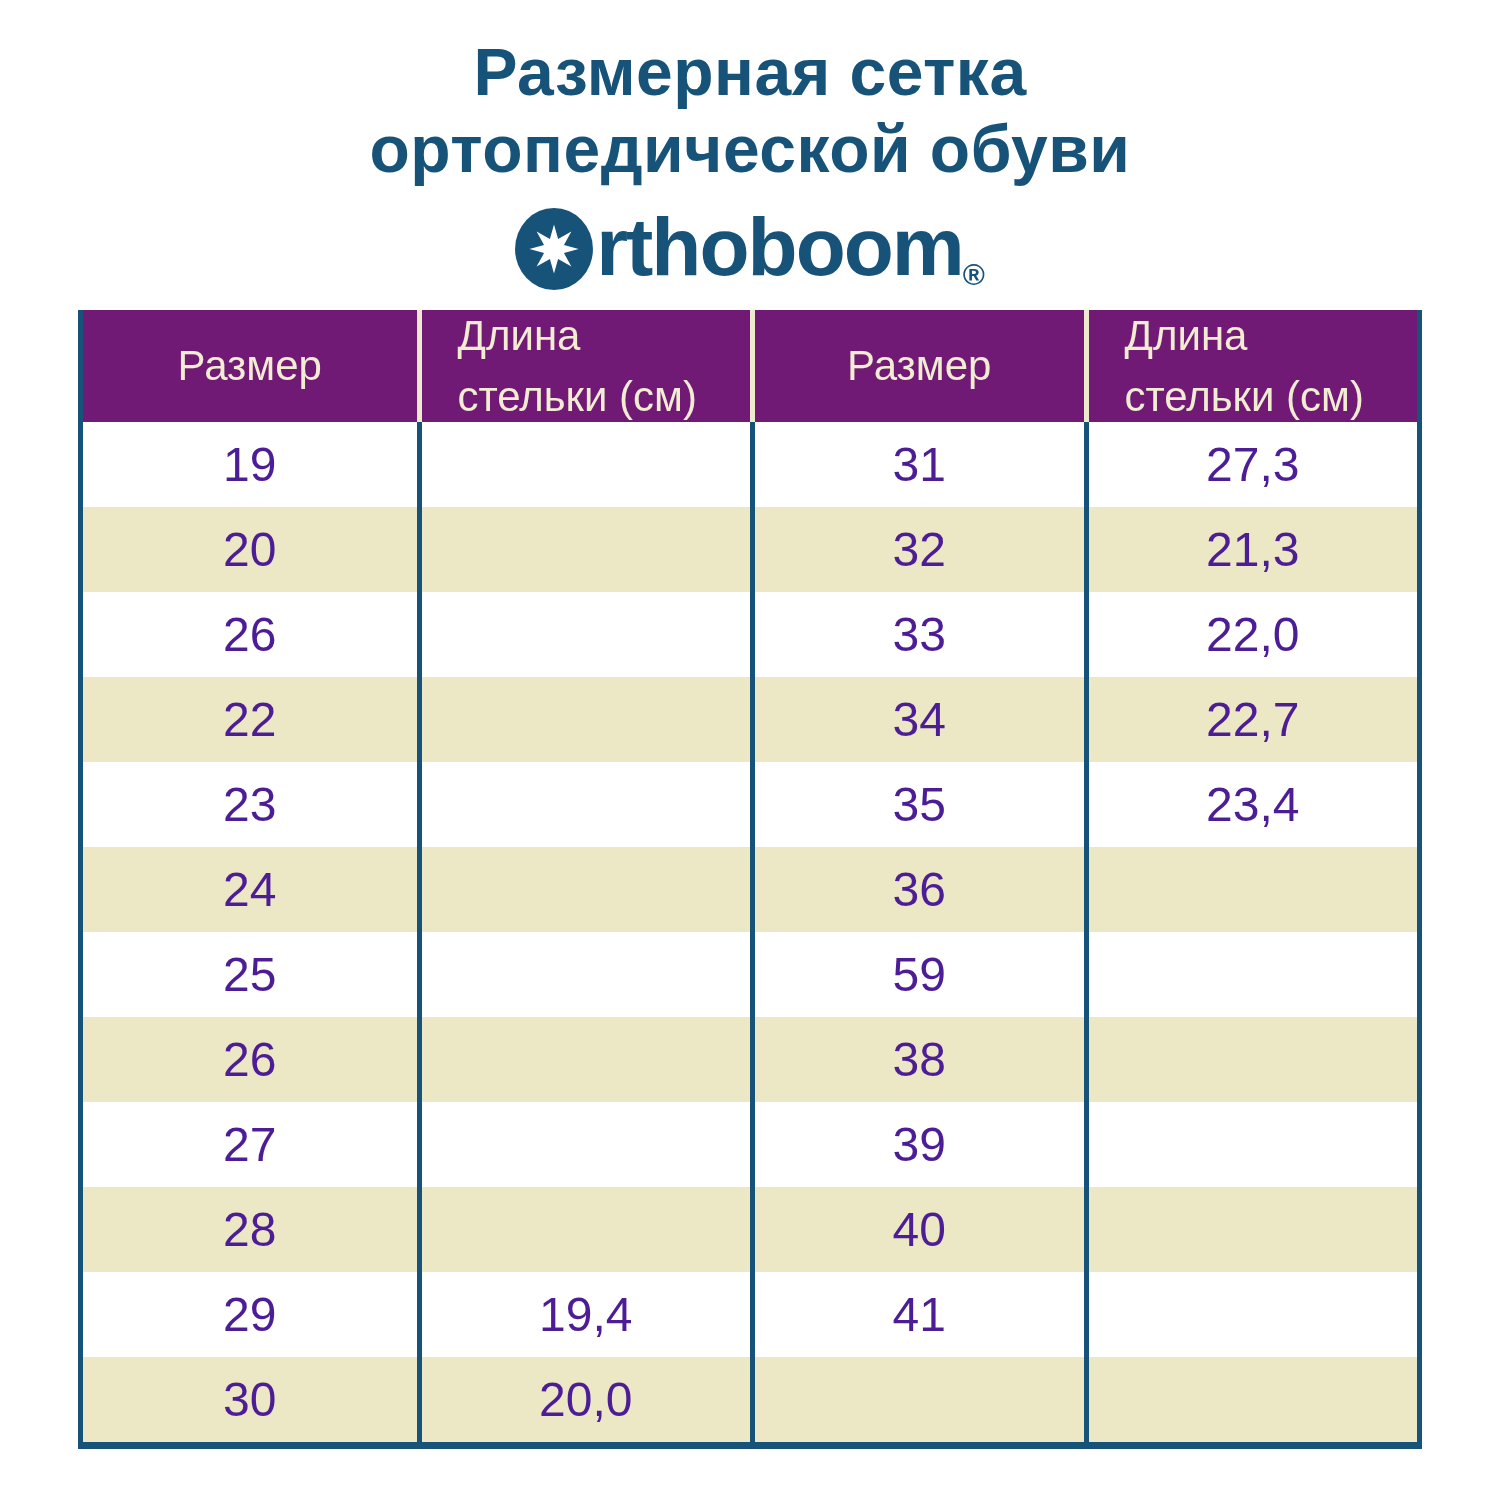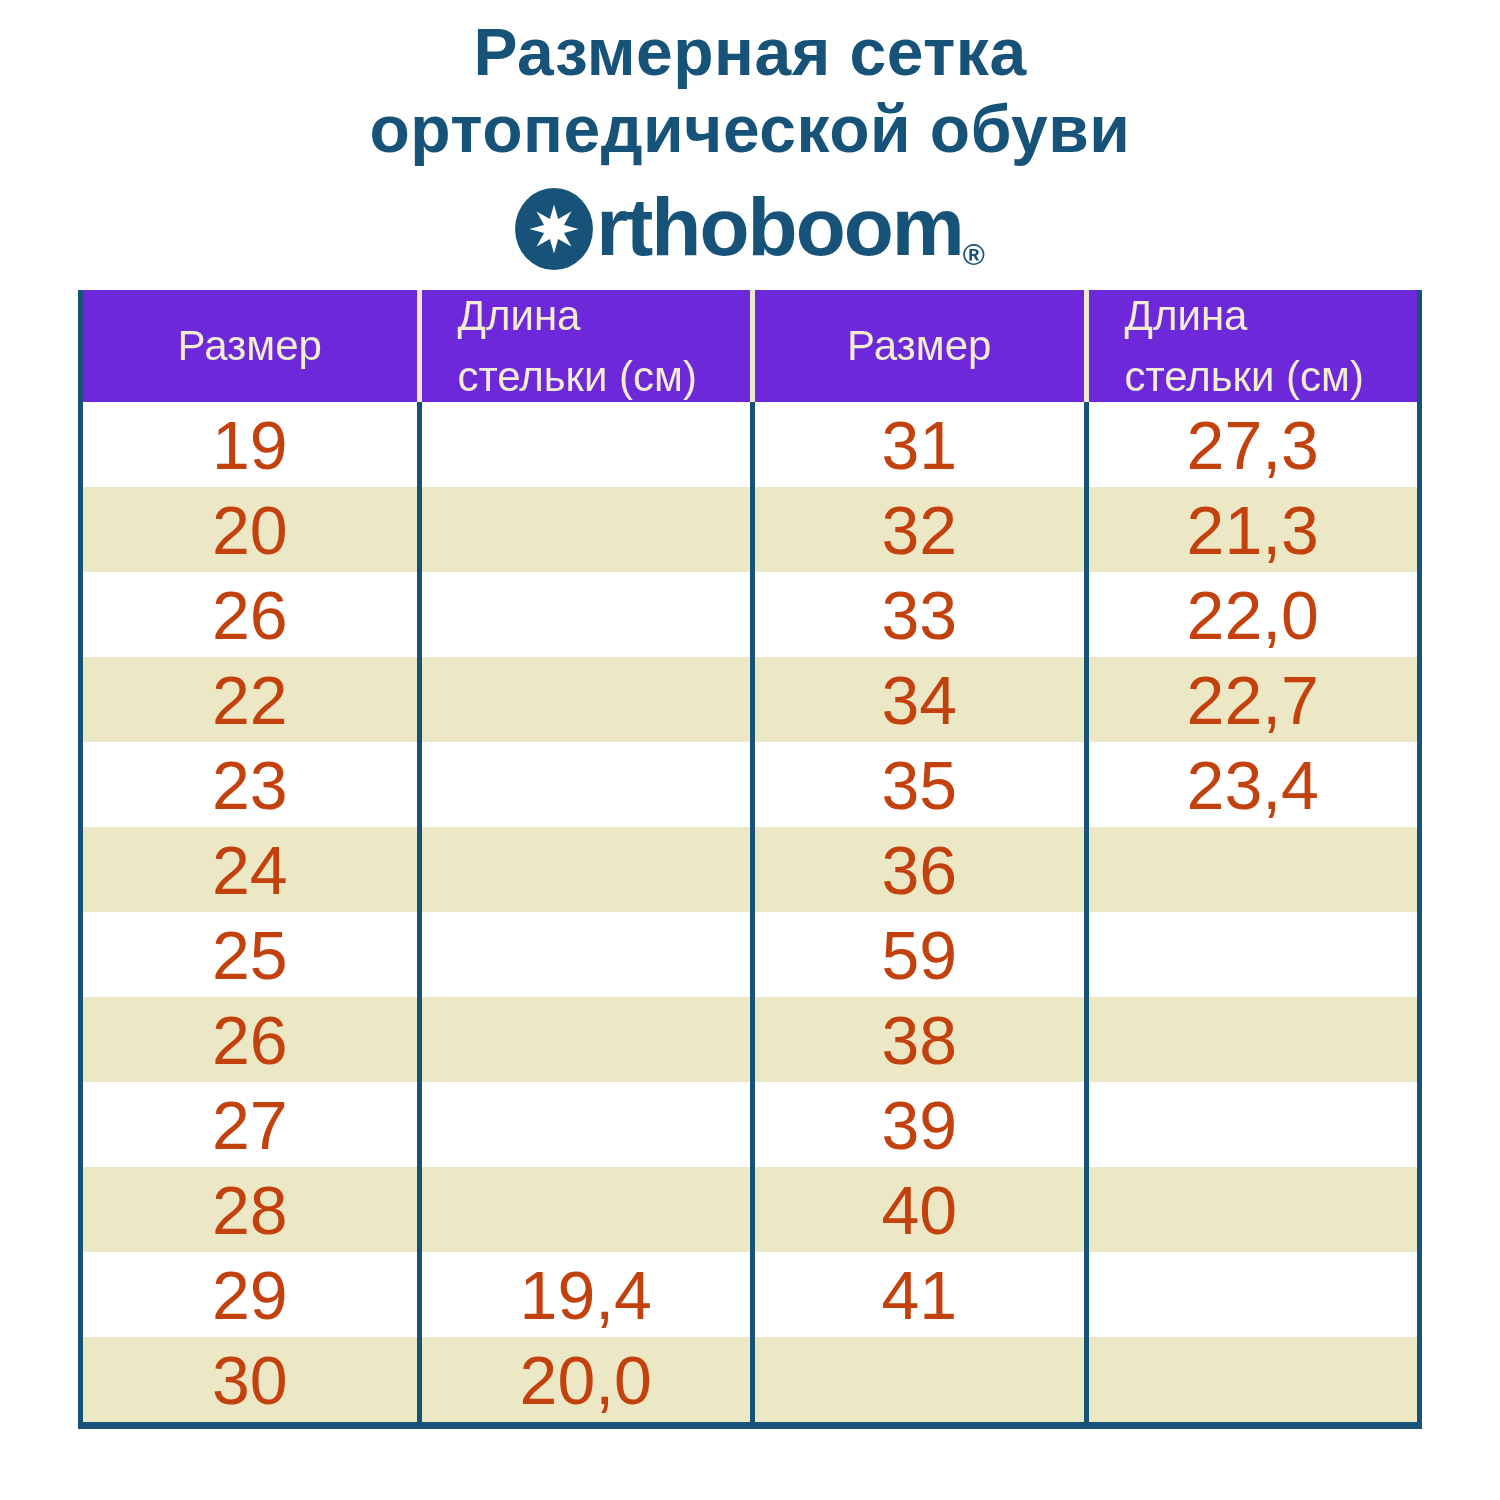--- a/index.html
+++ b/index.html
@@ -3,21 +3,21 @@
 <meta charset="utf-8">
 <style>
   * { box-sizing: border-box; margin: 0; padding: 0; }
   html, body {
     width: 1500px; height: 1500px;
     background: #ffffff;
     font-family: "Liberation Sans", sans-serif;
     overflow: hidden;
   }
   .title {
-    padding-top: 14px;
+    padding-top: 34px;
     text-align: center;
     color: #175379;
     font-weight: 700;
     font-size: 66px;
     line-height: 77px;
     letter-spacing: 0.5px;
   }
   .logo-row {
     margin-top: 10px;
     height: 92px;
@@ -43,21 +43,21 @@
   .size-table {
     width: 1344px;
     margin: 20px auto 0 auto;
     border-left: 5px solid #175379;
     border-right: 5px solid #175379;
     border-bottom: 7px solid #175379;
   }
   .thead {
     display: grid;
     grid-template-columns: repeat(4, 1fr);
-    background: #6d28d9;
+    background: #701a75;
     height: 112px;
   }
   .hcell {
     display: flex;
     flex-direction: column;
     justify-content: center;
     color: #F1ECD2;
     font-size: 42px;
     line-height: 50px;
     font-weight: 400;
@@ -69,22 +69,22 @@
     display: grid;
     grid-template-columns: repeat(4, 1fr);
     height: 85px;
     background: #ffffff;
   }
   .tbody .trow:nth-child(even) { background: #ECE7C5; }
   .tcell {
     display: flex;
     align-items: center;
     justify-content: center;
-    color: #c2410c;
-    font-size: 68px;
+    color: #4c1d95;
+    font-size: 48px;
     font-weight: 400;
   }
   .trow .tcell:not(:first-child) { border-left: 5px solid #175379; }
 </style>
 </head>
 <body>
 
 <div class="title">
   <div>Размерная сетка</div>
   <div>ортопедической обуви</div>

